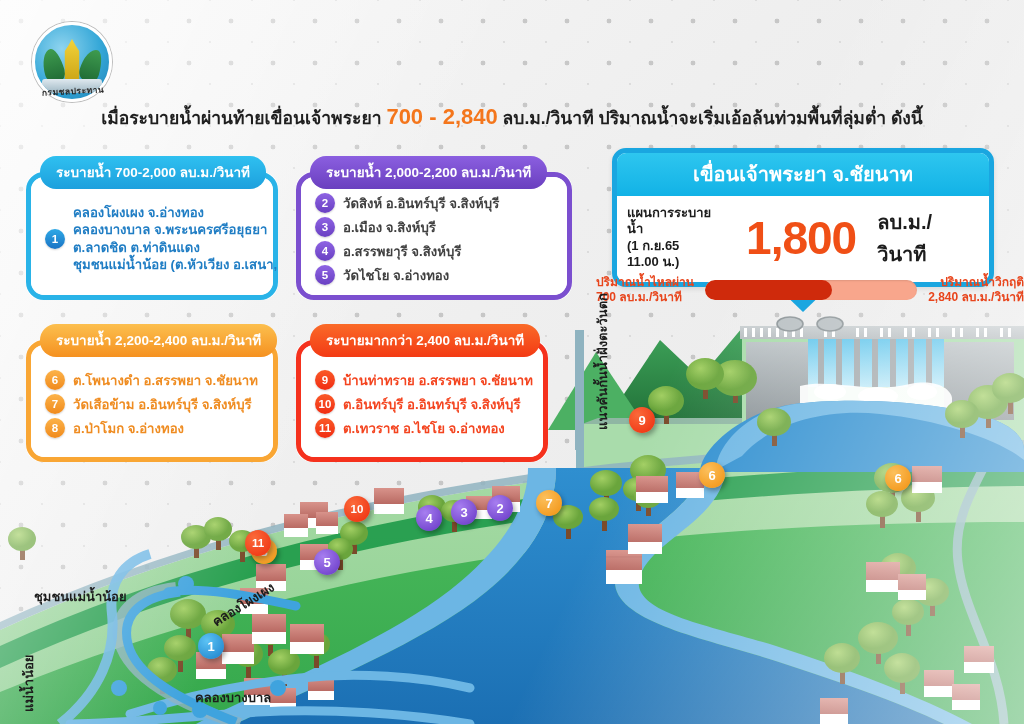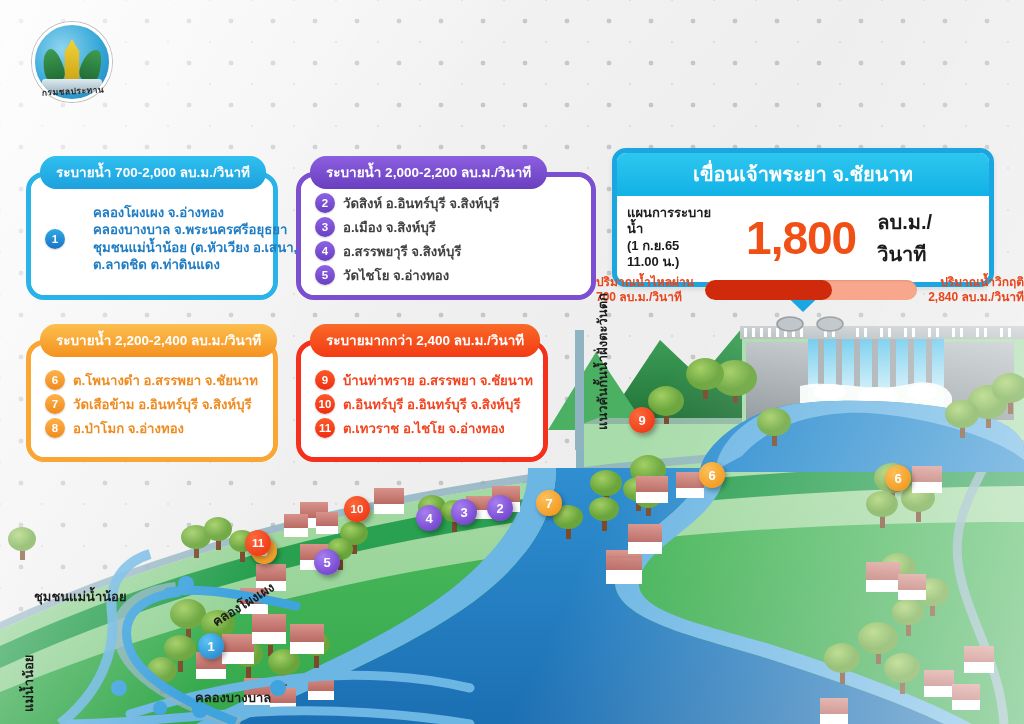--- a/index.html
+++ b/index.html
@@ -120,21 +120,21 @@
   .rows { display:flex; flex-direction:column; gap:3px; width:100%; }
   .row  { display:flex; align-items:center; gap:8px; }
   .bullet {
     flex: 0 0 auto;
     width: 20px; height: 20px; border-radius: 50%;
     color:#fff; font-size: 11.5px; font-weight:700;
     display:flex; align-items:center; justify-content:center;
     box-shadow: 0 1px 2px rgba(0,0,0,.18);
   }
   .rowtext { font-size: 13.2px; font-weight: 600; white-space: nowrap; }
-  .multiline { display:flex; flex-direction:column; gap:1px;margin-left:20px; }
+  .multiline { display:flex; flex-direction:column; gap:1px; }
   .multiline .rowtext { line-height: 1.22; }
 
   
   .c-blue   .outer { border-color:#29b3e8; }
   .c-blue   .chip  { background: linear-gradient(#2fc0f0,#1da0dd); }
   .c-blue   .bullet{ background: linear-gradient(#2fa9e6,#1a73c4); }
   .c-blue   .rowtext{ color:#1f7dc4; }
 
   .c-purple .outer { border-color:#7b4fcf; }
   .c-purple .chip  { background: linear-gradient(#8b5fe0,#6a3fbf); }
@@ -702,41 +702,46 @@
     <div class="disc">
       <div class="naga-l"></div>
       <div class="naga-r"></div>
       <div class="throne"></div>
       <div class="base"></div>
     </div>
     <div class="ribbon">กรมชลประทาน</div>
   </div>
 
 
+  <div class="subtitle">
+    <span>เมื่อระบายน้ำผ่านท้ายเขื่อนเจ้าพระยา</span>
+    <span class="hl">700 - 2,840</span>
+    <span>ลบ.ม./วินาที ปริมาณน้ำจะเริ่มเอ้อล้นท่วมพื้นที่ลุ่มต่ำ ดังนี้</span>
+  </div>
 
   <div class="card c-blue" id="card0" style="left:26px; top:172px; width:252px; height:128px;">
     <div class="outer"></div>
     <div class="inner"></div>
     <div class="chip">ระบายน้ำ 700-2,000 ลบ.ม./วินาที</div>
     <div class="content">
       <div class="rows">
         <div class="row">
           <div class="bullet">1</div>
           <div class="multiline">
             <div class="rowtext">คลองโผงเผง จ.อ่างทอง</div>
             <div class="rowtext">คลองบางบาล จ.พระนครศรีอยุธยา</div>
+            <div class="rowtext">ต.ลาดชิด ต.ท่าดินแดง</div>
             <div class="rowtext">ชุมชนแม่น้ำน้อย (ต.หัวเวียง อ.เสนา,</div>
-            <div class="rowtext">ต.ลาดชิด ต.ท่าดินแดง</div>
           </div>
         </div>
       </div>
     </div>
   </div>
 
-  <div class="card c-purple" id="card1" style="left:296px; top:172px; width:300px; height:128px;">
+  <div class="card c-purple" id="card1" style="left:296px; top:172px; width:276px; height:128px;">
     <div class="outer"></div>
     <div class="inner"></div>
     <div class="chip">ระบายน้ำ 2,000-2,200 ลบ.ม./วินาที</div>
     <div class="content">
       <div class="rows">
         <div class="row">
           <div class="bullet">2</div>
           <div class="rowtext">วัดสิงห์ อ.อินทร์บุรี จ.สิงห์บุรี</div>
         </div>
         <div class="row">

